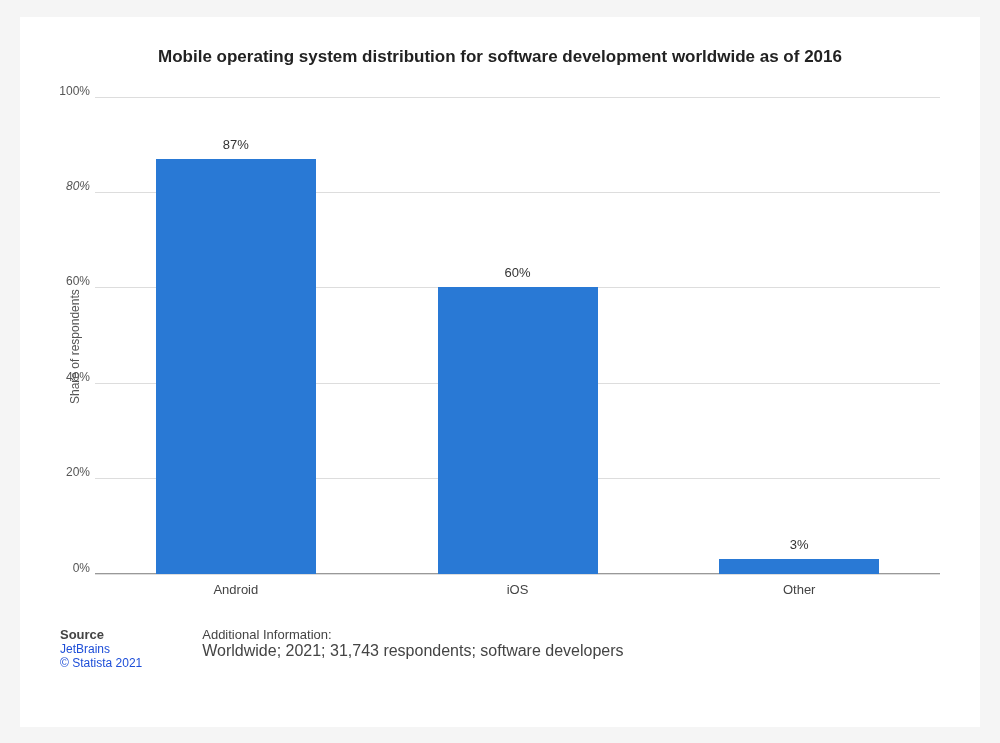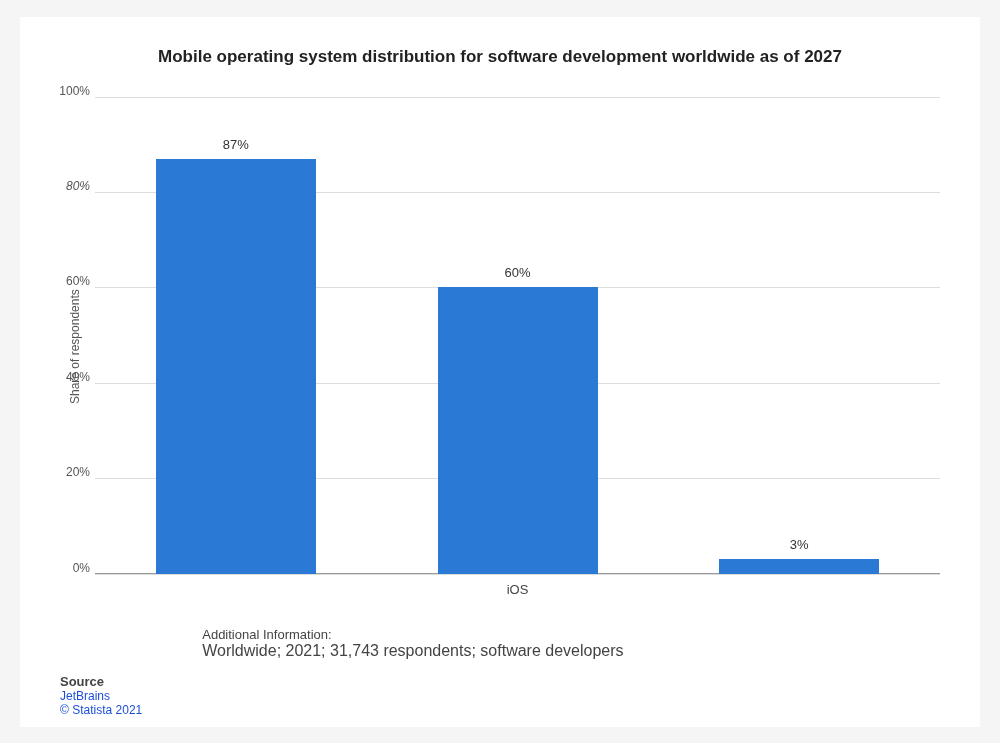--- a/index.html
+++ b/index.html
@@ -124,21 +124,20 @@
       flex-direction: row;
       margin-top: 30px;
       font-size: 12px;
       color: #444;
       gap: 60px;
     }
     .source-block {}
     .source-title {
       font-weight: bold;
       font-size: 13px;
-      margin-top: 47px;
     }
     .source-text {
       font-size: 12px;
       color: #1d4ed8;
     }
     .additional-block {}
     .additional-title {
       font-weight: normal;
       font-size: 13px;
     }
@@ -151,21 +150,21 @@
       bottom: 0;
       left: 0;
       right: 0;
       border-top: 1.5px solid #999;
     }
   </style>
 </head>
 <body>
 
 <div class="chart-container">
-  <div class="chart-title">Mobile operating system distribution for software development worldwide as of 2027</div>
+  <div class="chart-title">Mobile operating system distribution for software development worldwide as of 2016</div>
 
   <div class="chart-area">
     <div class="y-axis-label">Share of respondents</div>
 
     <div class="chart-inner">
       <div class="grid-and-bars" id="gridAndBars">
 
         <div class="axis-line"></div>
       <div class="grid-line" style="top: 0%;">
             <span class="grid-label">100%</span>
@@ -197,21 +196,23 @@
               </div>
             </div>
             <div class="bar-group">
               <div class="bar" style="background-color: rgb(41, 121, 213); height: 3%;">
                 <span class="bar-label-top">3%</span>
               </div>
             </div>
           </div>
         </div>
       <div class="x-axis" id="xAxis">
+          <div class="x-label">Android</div>
           <div class="x-label">iOS</div>
+          <div class="x-label">Other</div>
         </div>
     </div>
   </div>
 
   <div class="bottom-info">
     <div class="source-block">
       <div class="source-title">Source</div>
       <div class="source-text" id="sourceLine1">JetBrains</div>
       <div class="source-text" id="sourceLine2">© Statista 2021</div>
     </div>

